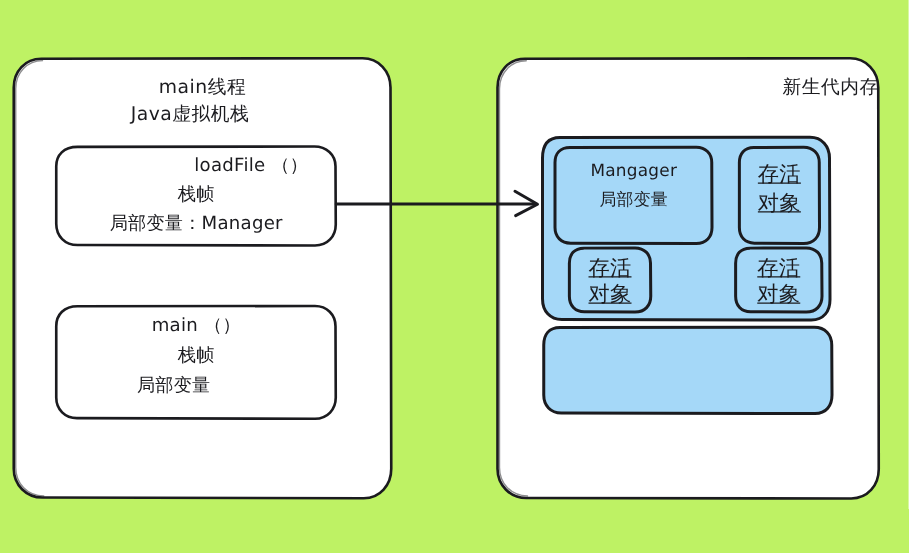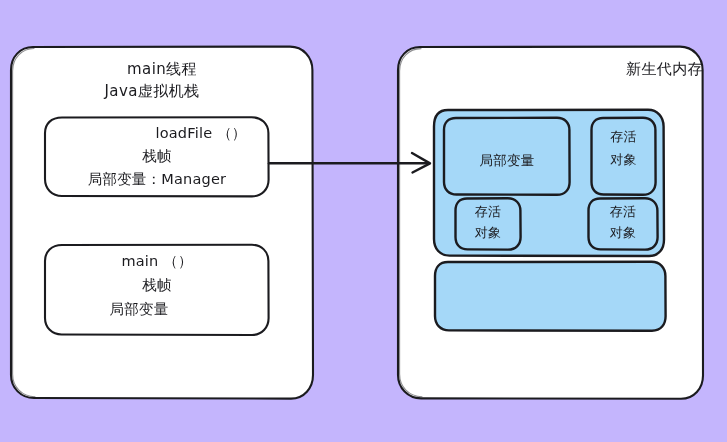--- a/index.html
+++ b/index.html
@@ -7,21 +7,21 @@
     padding: 0;
     background: #ffffff;
   }
   body {
     font-family: "DejaVu Sans", "Liberation Sans", sans-serif;
   }
   #canvas {
     position: relative;
     width: 727px;
     height: 442px;
-    background: #c4b5fd;
+    background: #bef264;
     overflow: hidden;
   }
   #canvas svg.layer {
     position: absolute;
     left: 0;
     top: 0;
     width: 727px;
     height: 442px;
     pointer-events: none;
   }
@@ -39,22 +39,23 @@
   }
   .lbl-frame {
     font-size: 14.5px;
     letter-spacing: 0.2px;
   }
   .lbl-obj {
     font-size: 13.5px;
     letter-spacing: 0.2px;
   }
   .lbl-obj-sm {
-    font-size: 13px;
+    font-size: 17px;
     letter-spacing: 0.2px;
+    text-decoration: underline;
   }
   .hitbox {
     position: absolute;
   }
 </style>
 </head>
 <body>
 
 <div id="canvas">
 
@@ -205,20 +206,21 @@
   <div class="lbl lbl-frame" style="left:45px; top:124px; width:224px;padding-left:44px;">loadFile （）</div>
   <div class="lbl lbl-frame" style="left:45px; top:147px; width:224px;">栈帧</div>
   <div class="lbl lbl-frame" style="left:45px; top:170px; width:224px;">局部变量：Manager</div>
 
   <div class="lbl lbl-frame" style="left:45px; top:252px; width:224px;">main （）</div>
   <div class="lbl lbl-frame" style="left:45px; top:276px; width:224px;">栈帧</div>
   <div class="lbl lbl-frame" style="left:45px; top:300px; width:188px;">局部变量</div>
 
   <div class="lbl lbl-title" style="left:398px; top:60px; width:305px;text-align:right;">新生代内存</div>
 
+  <div class="lbl lbl-obj" style="left:444px; top:129px; width:126px;">Mangager</div>
   <div class="lbl lbl-obj" style="left:444px; top:152px; width:126px;">局部变量</div>
 
   <div class="lbl lbl-obj-sm" style="left:591px; top:129px; width:65px;">存活</div>
   <div class="lbl lbl-obj-sm" style="left:591px; top:152px; width:65px;">对象</div>
 
   <div class="lbl lbl-obj-sm" style="left:455px; top:204px; width:66px;">存活</div>
   <div class="lbl lbl-obj-sm" style="left:455px; top:225px; width:66px;">对象</div>
 
   <div class="lbl lbl-obj-sm" style="left:588px; top:204px; width:70px;">存活</div>
   <div class="lbl lbl-obj-sm" style="left:588px; top:225px; width:70px;">对象</div>

